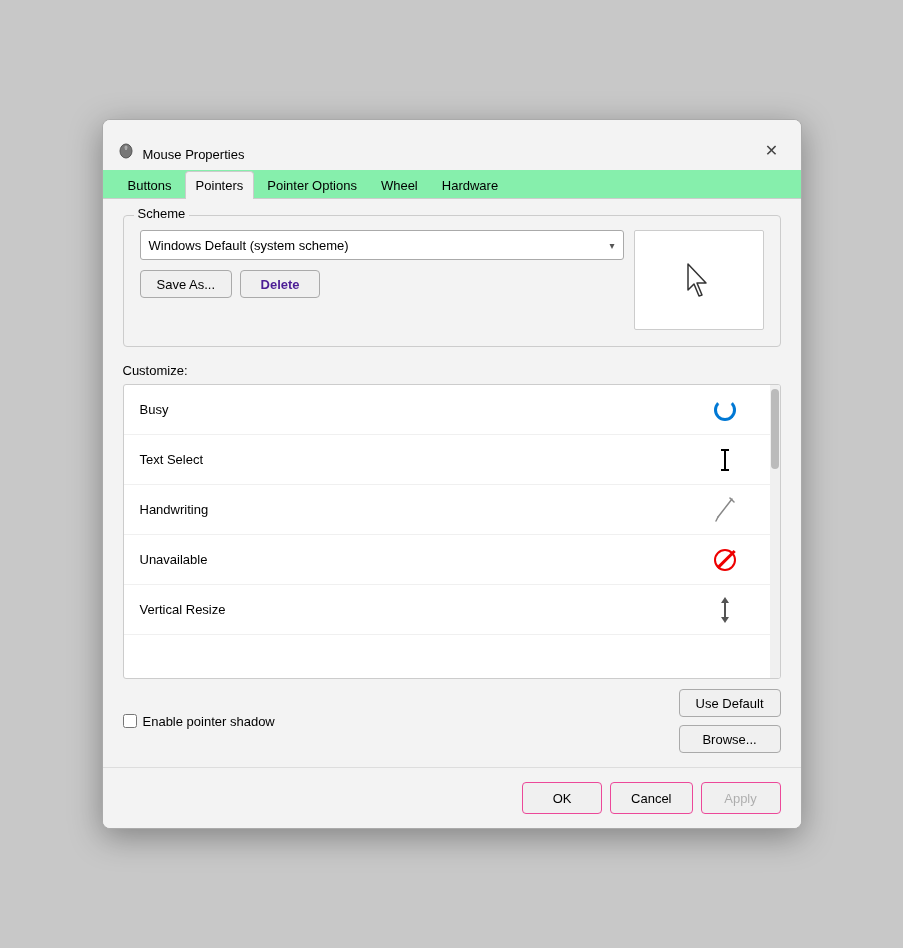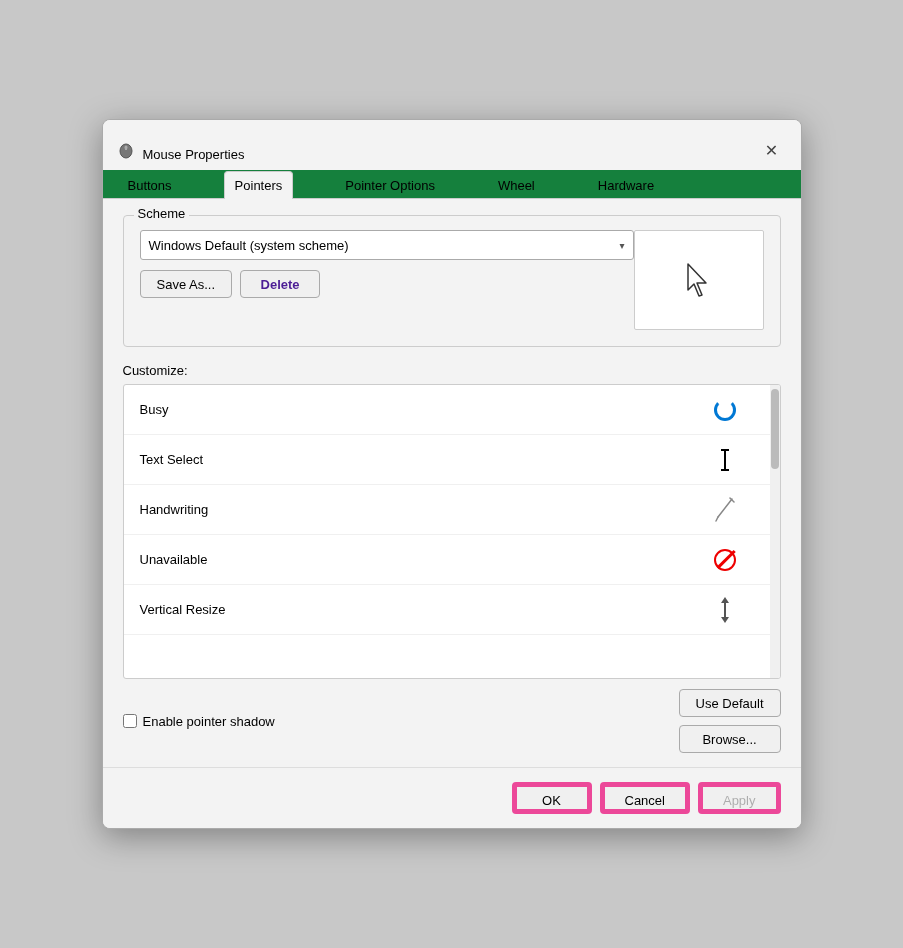--- a/index.html
+++ b/index.html
@@ -66,22 +66,21 @@
       border-radius: 4px;
       font-size: 16px;
       color: #444;
     }
 
     .tabs {
       display: flex;
       padding: 0 14px;
       border-bottom: 1px solid #ccc;
       margin-top: 2px;
-      background: #15803d;
-      gap: 39px;
+      background: #86efac;
     }
 
     .tab {
       padding: 6px 10px;
       cursor: pointer;
       font-size: 13px;
       border: 1px solid transparent;
       border-bottom: none;
       margin-right: 2px;
       border-radius: 4px 4px 0 0;
@@ -115,20 +114,21 @@
       position: absolute;
       top: -10px;
       left: 10px;
       background: #f3f3f3;
       padding: 0 4px;
       font-size: 13px;
     }
 
     .scheme-row {
       display: flex;
+      gap: 10px;
       margin-top: 4px;
       align-items: flex-start;
     }
 
     .scheme-left {
       flex: 1;
     }
 
     .scheme-right {
       width: 130px;
@@ -301,21 +301,21 @@
       justify-content: flex-end;
       gap: 8px;
       padding: 14px 20px;
       border-top: 1px solid #ddd;
       background: #f3f3f3;
     }
 
     .btn-primary {
       min-width: 80px;
       padding: 6px 20px;
-      border: 5px solid #ec4899;
+      border: 1px solid #ec4899;
       border-radius: 4px;
       background: #f0f0f0;
       font-size: 13px;
       cursor: pointer;
       height: 32px;
     }
 
     .plus-icon {
       display: flex;
       flex-direction: column;

